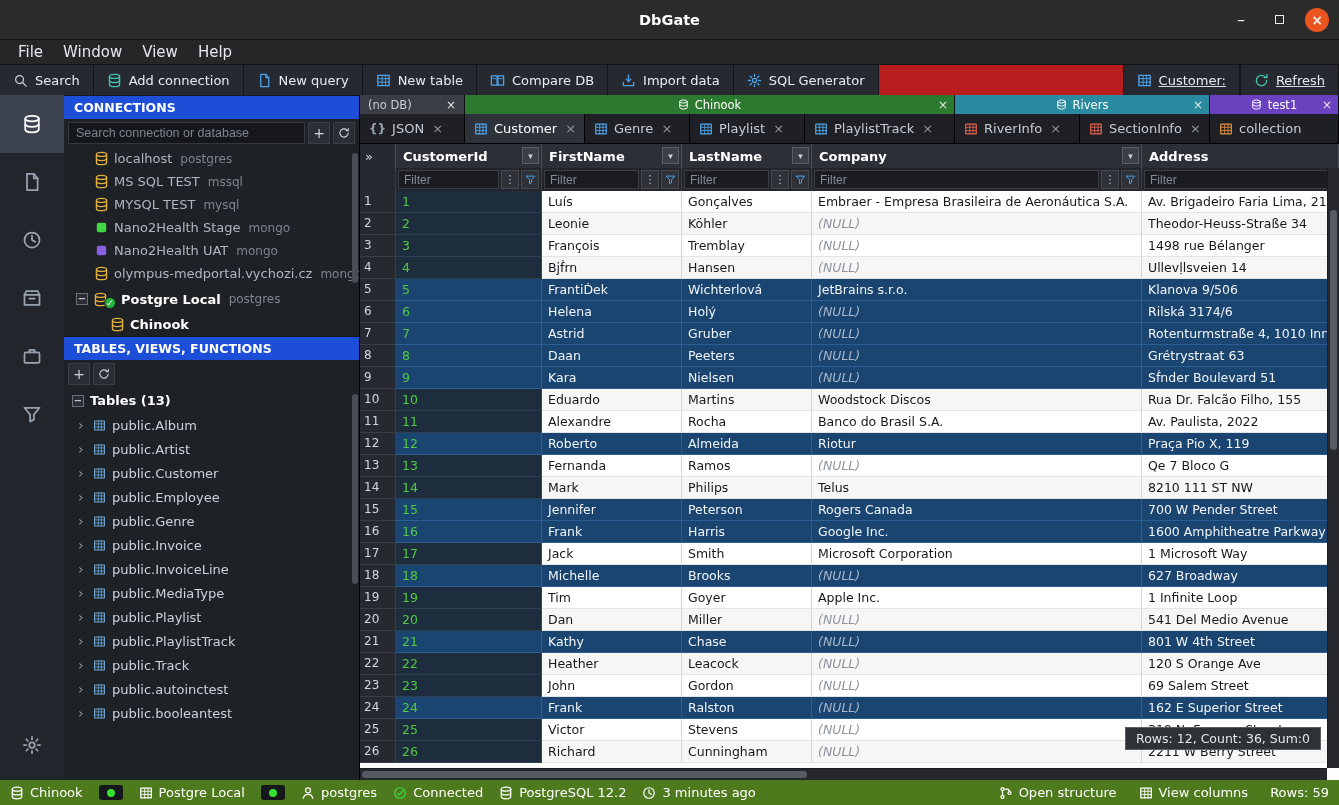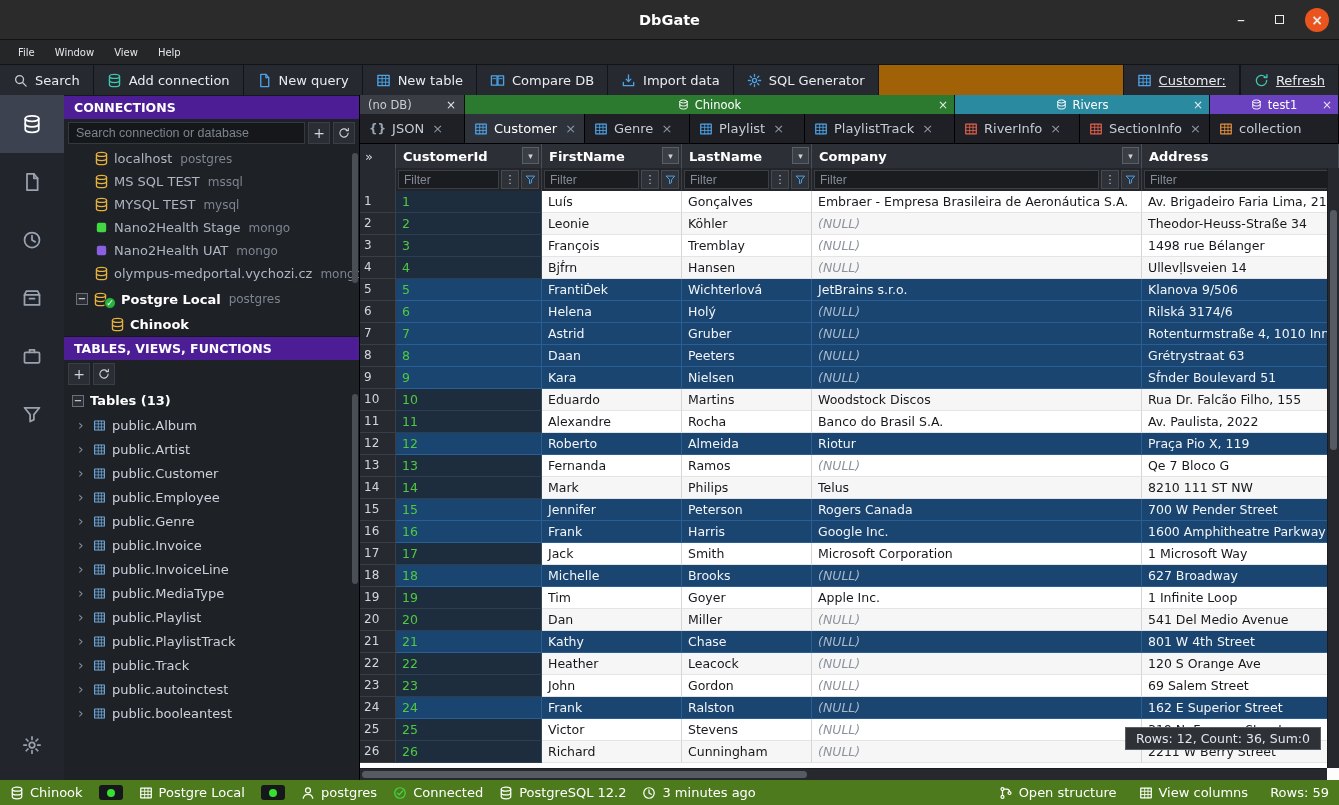--- a/index.html
+++ b/index.html
@@ -13,24 +13,24 @@
   
   .titlebar{height:40px;background:#2b2b2b;border-bottom:1px solid #141414;display:flex;align-items:center;justify-content:center;position:relative;}
   .title{color:#fff;font-weight:bold;font-size:14.5px;}
   .win-controls{position:absolute;right:10px;top:0;height:100%;display:flex;align-items:center;gap:14px;}
   .win-btn{width:24px;height:24px;display:flex;align-items:center;justify-content:center;color:#ececec;font-size:16px;cursor:default;}
   .win-btn .maxbox{width:9px;height:9px;border:1.5px solid #ececec;display:block;}
   .win-btn.close{background:var(--close-btn);border-radius:50%;font-weight:bold;font-size:14px;}
 
   
   .menubar{height:25px;background:#242628;display:flex;align-items:center;padding-left:8px;border-bottom:1px solid #121417;}
-  .menu-item{padding:3px 10px;color:#e4e7ec;font-size:10px;}
+  .menu-item{padding:3px 10px;color:#e4e7ec;font-size:15px;}
 
   
-  .toolbar{height:30px;background:#a16207;display:flex;align-items:stretch;text-align:center;}
+  .toolbar{height:30px;background:#b91c1c;display:flex;align-items:stretch;text-align:center;}
   .tb-group{display:flex;}
   .tb-group.right{margin-left:auto;text-decoration:underline;}
   .tb-btn{display:flex;align-items:center;gap:7px;padding:0 13px;background:#26292f;border-right:1px solid #121417;color:#e8ebef;font-size:13px;}
   .tb-group.right .tb-btn{border-left:1px solid #121417;}
 
   .icon{display:inline-flex;align-items:center;justify-content:center;line-height:0;}
   .icon svg{width:15px;height:15px;}
   .c-blue{color:#4ea3e8}.c-teal{color:#3ec6b0}.c-gray{color:#c3c9d2}.c-yellow{color:#e6b23c}
   .c-green{color:#43d843}.c-purple{color:#8a5fe0}.c-red{color:#e2604e}.c-orange{color:#e2913f}
   .c-steel{color:#6fa8d8}.c-white{color:#fff}
@@ -39,21 +39,21 @@
 
   
   .iconstrip{width:64px;background:#22252b;display:flex;flex-direction:column;align-items:center;}
   .strip-icon{width:64px;height:58px;display:flex;align-items:center;justify-content:center;color:#99a2b0;}
   .strip-icon svg{width:20px;height:20px;}
   .strip-icon.active{background:#3c4250;color:#fff;}
   .strip-icon.bottom{margin-top:auto;margin-bottom:6px;}
 
   
   .leftpanel{width:296px;background:#1e2126;display:flex;flex-direction:column;border-right:1px solid #000;min-height:0;overflow:hidden;}
-  .panel-header{background:#4c1d95;color:#fff;font-weight:bold;font-size:12.5px;padding:4px 10px;border-top:1px solid #16181b;flex:0 0 auto;}
+  .panel-header{background:#1d4ed8;color:#fff;font-weight:bold;font-size:12.5px;padding:4px 10px;border-top:1px solid #16181b;flex:0 0 auto;}
   .searchrow{display:flex;padding:3px 4px;gap:3px;align-items:center;flex:0 0 auto;}
   .searchrow input{flex:1;min-width:0;background:#15171b;border:1px solid #34383f;color:#cfd3da;padding:2px 7px;font-size:12.5px;height:22px;}
   .searchrow input::placeholder{color:#7d848f;}
   .sq-btn{width:22px;height:22px;background:#2a2d33;border:1px solid #3a3e45;color:#cfd3da;display:flex;align-items:center;justify-content:center;font-size:14px;flex:0 0 auto;}
   .sq-btn svg{width:12px;height:12px;}
   .conn-list{position:relative;flex:0 0 auto;}
   .conn-list::after{content:'';position:absolute;right:1px;top:6px;width:6px;height:130px;background:#4a4e55;border-radius:3px;}
   .conn-item{display:flex;align-items:center;gap:5px;padding:4px 6px 4px 12px;color:#aeb6c2;font-size:13px;white-space:nowrap;}
   .conn-item.bold{color:#fff;font-weight:bold;}
   .conn-item.nested{padding-left:46px;}

